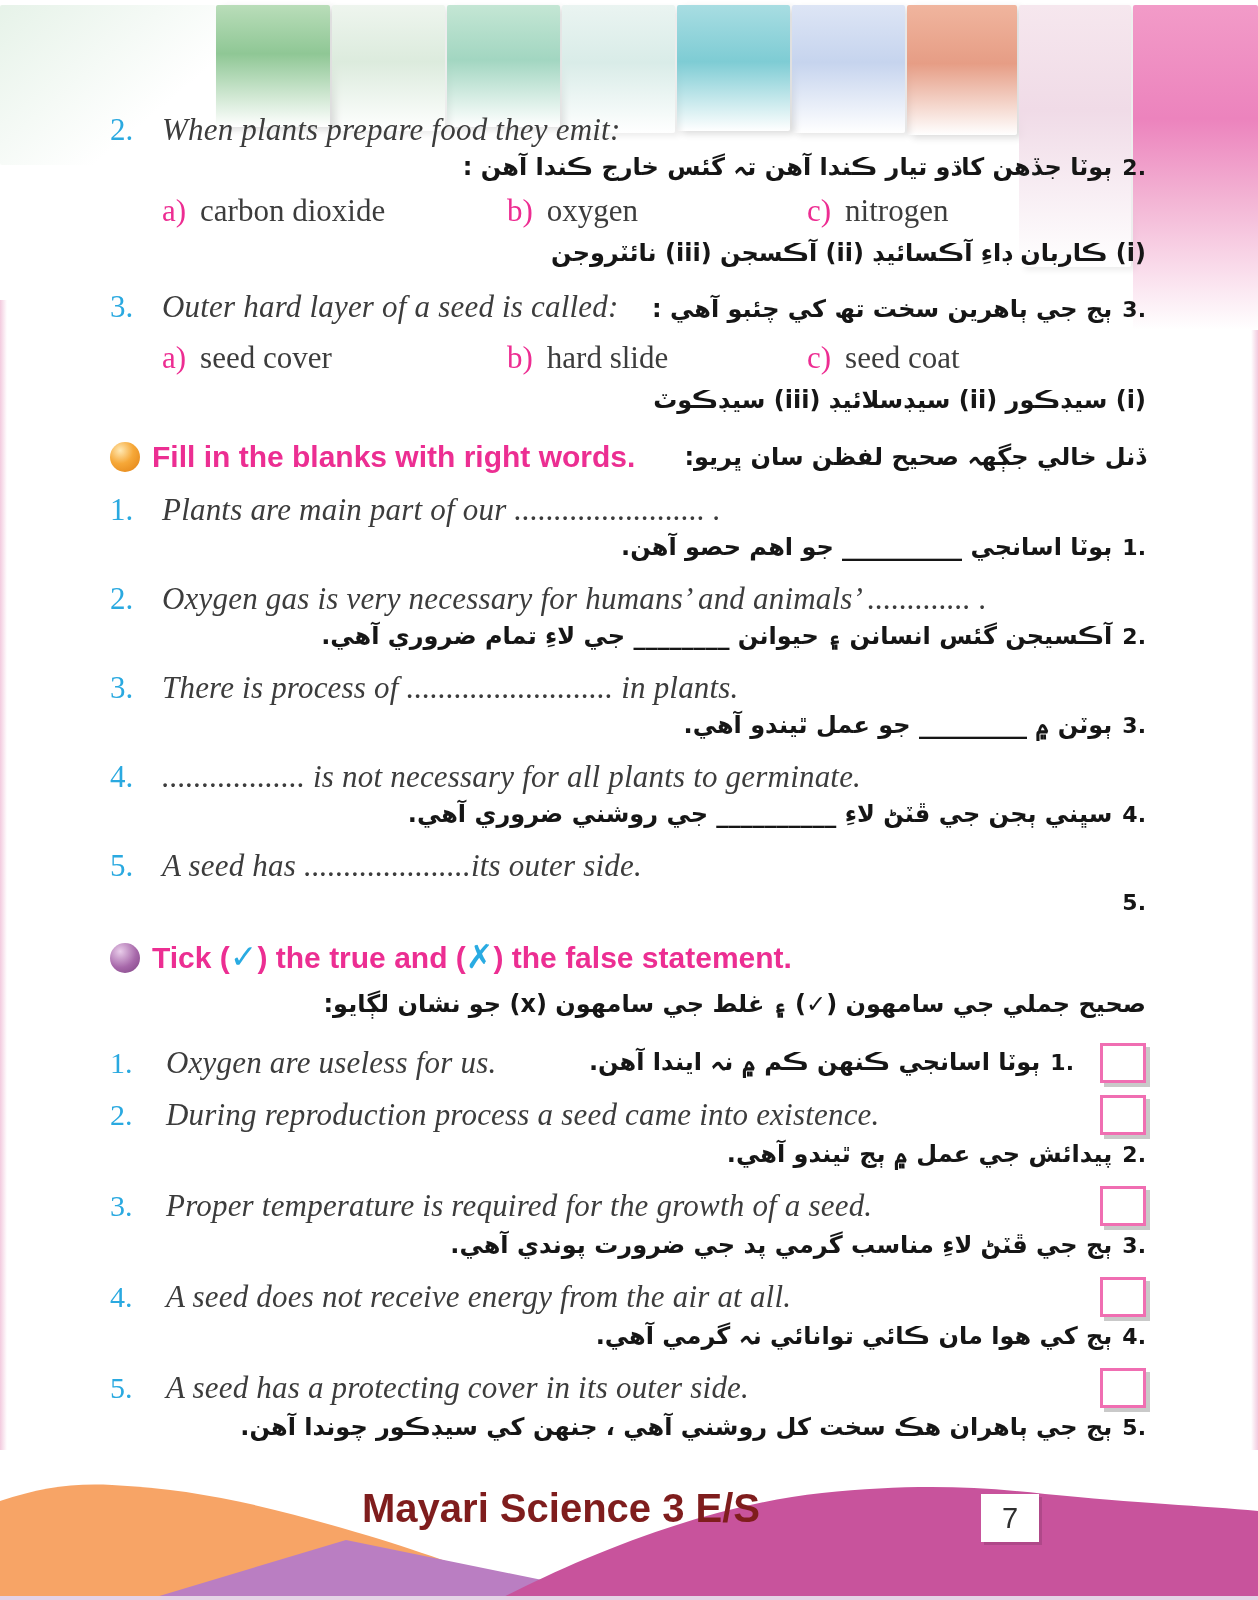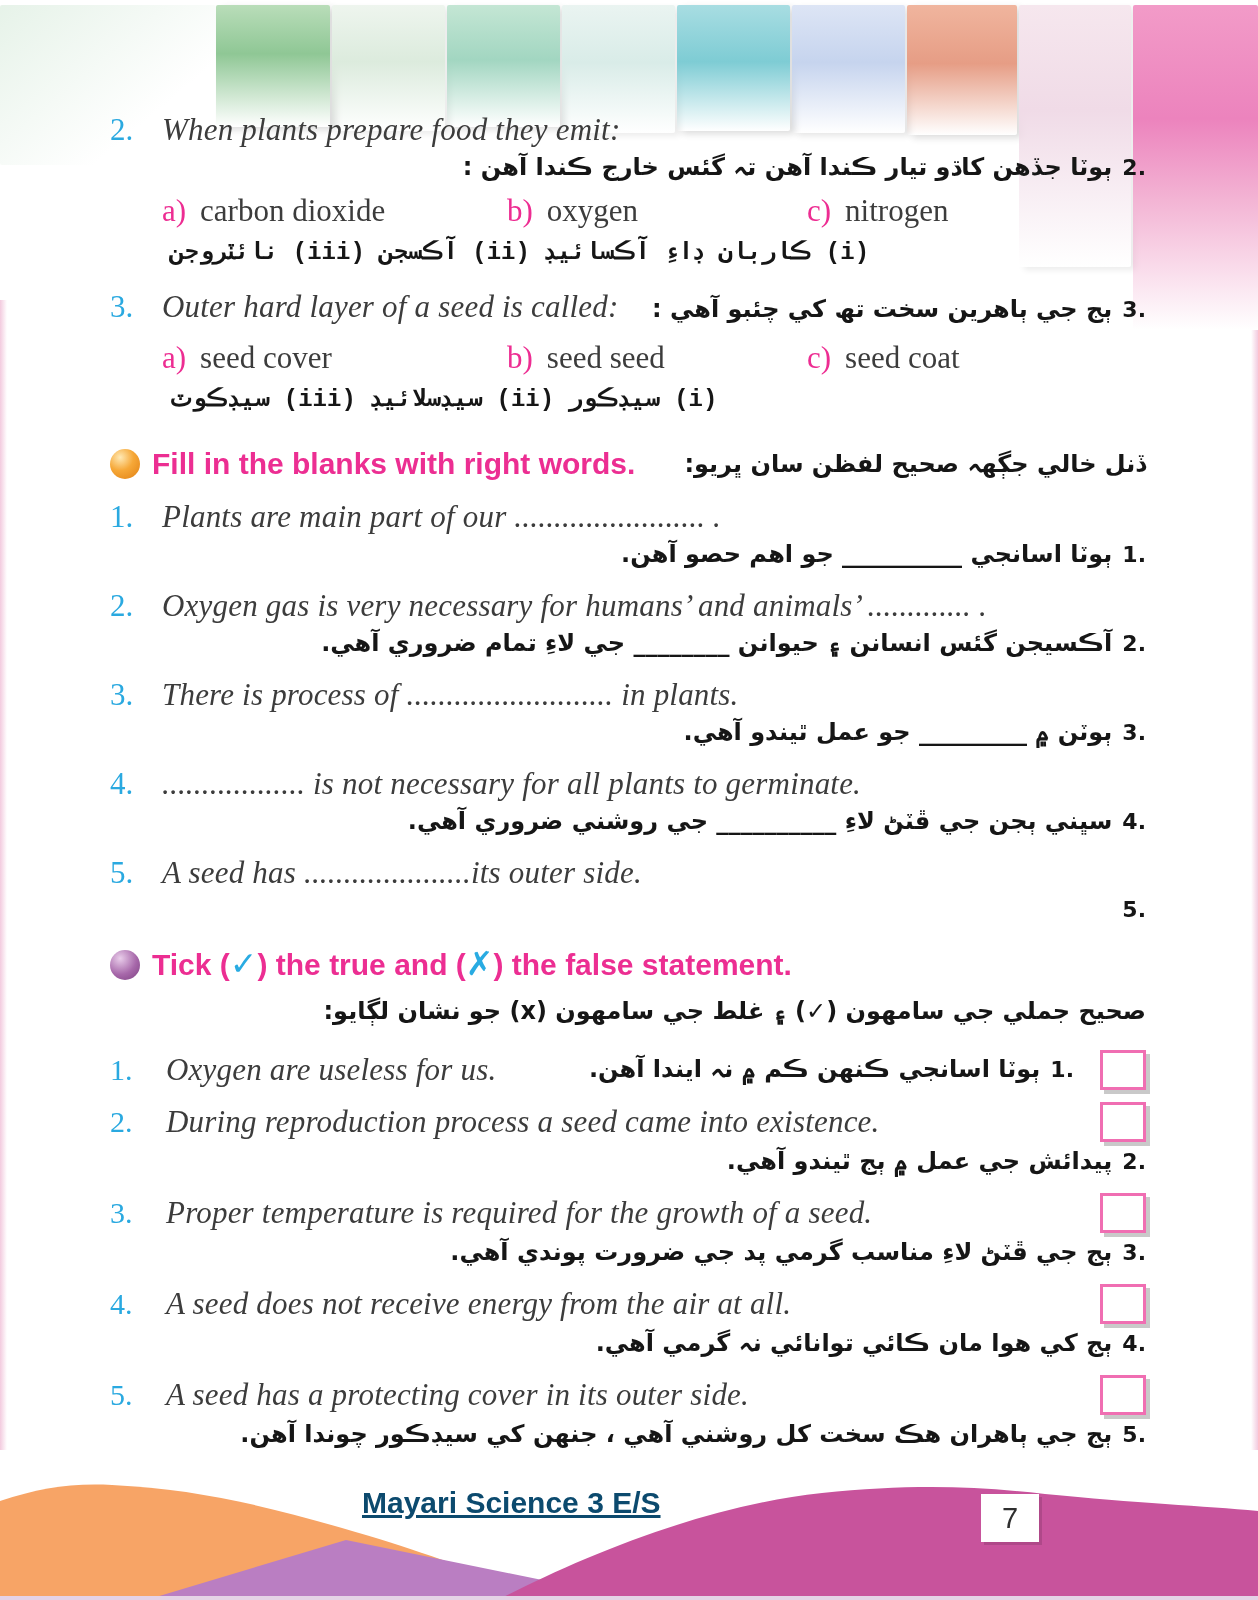--- a/index.html
+++ b/index.html
@@ -45,23 +45,23 @@
   .sd-text { direction:rtl; unicode-bidi:embed; }
 
   .mcq-head-row { display:flex; justify-content:space-between; align-items:baseline; margin-top:14px; line-height:40px; }
   .mcq-sd-inline { display:flex; flex-direction:row-reverse; align-items:baseline; }
 
   .opts { display:flex; margin-top:6px; padding-left:52px; font-size:31px; line-height:36px; color:#3c3c3c; }
   .opt { display:flex; align-items:baseline; }
   .opt1 { width:345px; } .opt2 { width:300px; }
   .opt-label { color:#ed2d92; margin-right:14px; }
 
-  .opts-sd { margin-top:4px; text-align:left; direction:rtl; line-height:40px; padding-left:60px;font-family:Liberation Mono, monospace; }
-
-  .section-heading { display:flex; align-items:center; margin-top:23px; }
+  .opts-sd { margin-top:4px; text-align:right; direction:rtl; line-height:40px; padding-left:60px; }
+
+  .section-heading { display:flex; align-items:center; margin-top:16px; }
   .bullet { width:30px; height:30px; border-radius:50%; flex:none; margin-right:12px; }
   .bullet-orange { background:radial-gradient(circle at 34% 28%, #ffe9b4 0%, #f6a838 45%, #e07f12 100%); }
   .bullet-purple { background:radial-gradient(circle at 34% 28%, #e9cdea 0%, #a768aa 55%, #7c4181 100%); }
   .heading-text { font-family:"Liberation Sans","DejaVu Sans",sans-serif; font-weight:bold; font-size:30px; color:#ec2e92; line-height:42px; white-space:nowrap; }
   .heading-text .mark { color:#29abe2; font-size:33px; }
   .heading-sd { margin-left:auto; line-height:42px; }
   .heading-sd-below { margin-top:5px; text-align:right; direction:rtl; line-height:40px; }
 
   .fb-item { margin-top:14px; }
   .fb-item .en-line { line-height:36px; }
@@ -72,21 +72,21 @@
   .tf-row .num { width:56px; font-size:30px; }
   .tf-sd-inline { display:flex; flex-direction:row-reverse; align-items:baseline; margin-left:auto; margin-right:26px; }
   .checkbox { flex:none; width:46px; height:40px; background:#ffffff; border:3px solid #f06eb2;
               box-shadow:4px 4px 0 0 #c9c9c9; margin-left:auto; }
   .tf-sd-below { margin-top:0; }
 
   
   .footer { position:absolute; left:0; bottom:0; width:1258px; height:150px; }
   .footer svg { position:absolute; inset:0; }
   .footer-title { position:absolute; left:362px; top:36px; font-family:"Liberation Sans","DejaVu Sans",sans-serif;
-                  font-weight:bold; font-size:30px; color:#0c4a6e;text-decoration:underline; }
+                  font-weight:bold; font-size:40px; color:#7f1d1d; }
   .page-box { position:absolute; left:981px; top:44px; width:58px; height:48px; background:#ffffff;
               box-shadow:3px 3px 0 rgba(0,0,0,0.12); display:flex; align-items:center; justify-content:center;
               font-family:"Liberation Sans","DejaVu Sans",sans-serif; font-size:29px; color:#2f2f2f; }
 </style>
 </head>
 <body>
 
 <div class="page">
 
   <div class="band">
@@ -144,21 +144,21 @@
           <span class="sd sd-text">ٻج جي ٻاهرين سخت تھ کي چئبو آهي :</span>
         </span>
       </div>
       <div class="opts" style="margin-top:10px;">
         <span class="opt opt1">
           <span class="opt-label">a)</span>
           <span>seed cover</span>
         </span>
         <span class="opt opt2">
           <span class="opt-label">b)</span>
-          <span>seed seed</span>
+          <span>hard slide</span>
         </span>
         <span class="opt">
           <span class="opt-label">c)</span>
           <span>seed coat</span>
         </span>
       </div>
       <div class="sd opts-sd">(i) سيڊڪور    (ii) سيڊسلائيڊ     (iii) سيڊڪوٽ</div>
     </div>
 
     <div class="section-heading">

